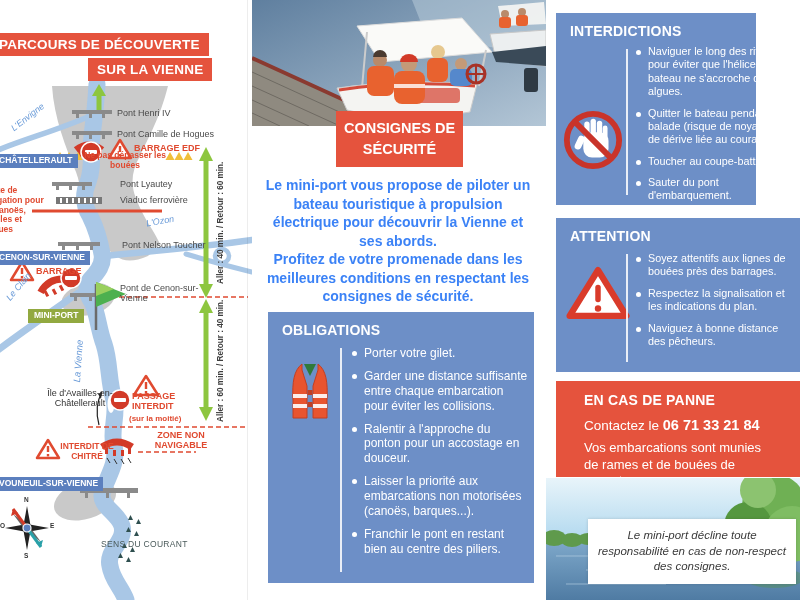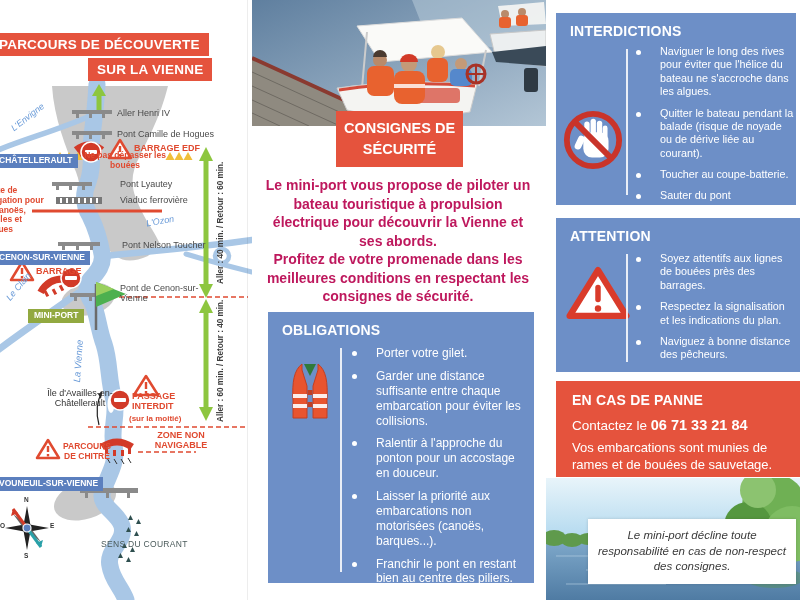--- a/index.html
+++ b/index.html
@@ -24,52 +24,52 @@
     padding:2px 5px; white-space:nowrap; }
   .vert { writing-mode:vertical-rl; transform:rotate(180deg); text-align:center;
     font-weight:bold; color:#3f3f3f; font-size:8.2px; white-space:nowrap; }
   .compass-letter { font-size:6.5px; font-weight:bold; color:#333; }
 
   
   #photo-top { position:absolute; left:252px; top:0; width:294px; height:126px; }
   #consignes-box { position:absolute; left:336px; top:111px; width:127px; background:#e5533d;
     color:#fff; font-weight:bold; font-size:14.5px; text-align:center; line-height:1.45;
     padding:7px 4px; }
-  .intro { position:absolute; left:262px; width:272px; text-align:center; color:#be185d;
+  .intro { position:absolute; left:262px; width:272px; text-align:center; color:#3b82f6;
     font-weight:bold; font-size:14px; line-height:1.33; }
   #intro1 { top:176px; } #intro2 { top:250px; }
 
   
   .bluebox { position:absolute; background:#6d8fc7; color:#fff; }
   .bluebox .bb-title { position:absolute; left:14px; top:10px; font-weight:bold;
     font-size:14px; letter-spacing:.2px; }
   .bb-divider { position:absolute; width:2px; background:rgba(255,255,255,.85); }
   .bb-list { position:absolute; list-style:none; }
-  .bb-item { display:flex; margin-bottom:8px;gap:12px; }
+  .bb-item { display:flex; margin-bottom:8px; }
   .bb-dot { flex:0 0 5px; width:5px; height:5px; border-radius:50%; background:#fff;
     margin:5px 7px 0 0; }
   .bb-text { line-height:1.24; }
 
   #obligations-box { left:268px; top:312px; width:266px; height:271px; }
   #obligations-box .bb-divider { left:72px; top:36px; height:224px; }
   #obligations-box .bb-list { left:84px; top:34px; width:178px; font-size:12px; }
 
-  #interdictions-box { left:556px; top:13px; width:240px; height:192px; }
+  #interdictions-box { left:556px; top:13px; width:200px; height:192px; }
   #interdictions-box .bb-divider { left:70px; top:36px; height:146px; }
   #interdictions-box .bb-list { left:80px; top:32px; width:158px; font-size:10.8px; }
 
   #attention-box { left:556px; top:218px; width:252px; height:154px; }
   #attention-box .bb-divider { left:70px; top:36px; height:108px; }
   #attention-box .bb-list { left:80px; top:34px; width:158px; font-size:10.8px; }
 
   .box-icon { position:absolute; }
 
   
   #panne-box { position:absolute; left:556px; top:381px; width:244px; height:96px;
-    background:#e5533d; color:#fff; padding:11px 16px; }
+    background:#e5533d; color:#fff; padding:11px 28px; }
   #panne-title { font-weight:bold; font-size:14px; letter-spacing:.2px; }
   #panne-contact { font-size:13.5px; margin-top:9px; }
   #panne-contact b { font-size:14.5px; }
   #panne-note { font-size:13px; line-height:1.28; margin-top:7px; }
 
   
   #photo-bottom { position:absolute; left:546px; top:478px; width:254px; height:122px; }
   #disclaimer-box { position:absolute; left:588px; top:519px; width:208px; background:#fff;
     padding:9px 6px; text-align:center; font-style:italic; font-size:11.5px; color:#3a3a3a;
     line-height:1.35; box-shadow:0 0 3px rgba(0,0,0,.15); }
@@ -284,40 +284,40 @@
         <path d="M41,547 l2,-7 l-7,3 Z" fill="#2aa0a8"></path>
         <circle cx="27" cy="528" r="4" fill="#5b7fbe" stroke="#fff" stroke-width="1.2"></circle>
       </g>
     </svg>
 
     <div class="map-title t1">PARCOURS DE DÉCOUVERTE</div>
     <div class="map-title t2">SUR LA VIENNE</div>
 
     <div class="lbl riv" style="left:8px; top:112px; transform:rotate(-38deg);">L'Envigne</div>
     <div class="lbl town" style="left:-6px; top:154px;">CHÂTELLERAULT</div>
-    <div class="lbl" style="left:117px; top:108px;">Aller Henri IV</div>
+    <div class="lbl" style="left:117px; top:108px;">Pont Henri IV</div>
     <div class="lbl" style="left:117px; top:129px;">Pont Camille de Hogues</div>
     <div class="lbl red" style="left:134px; top:143px;">BARRAGE EDF</div>
     <div class="lbl red" style="left:84px; top:151px; width:82px; text-align:center; font-size:8.5px;">Ne pas dépasser les bouées</div>
     <div class="lbl red" style="left:-20px; top:186px; width:70px; font-size:8.5px;">Limite de navigation pour les canoës, paddles et barques</div>
     <div class="lbl" style="left:120px; top:179px;">Pont Lyautey</div>
     <div class="lbl" style="left:120px; top:195px;">Viaduc ferrovière</div>
     <div class="lbl riv" style="left:146px; top:216px; transform:rotate(-10deg);">L'Ozon</div>
     <div class="lbl" style="left:122px; top:240px;">Pont Nelson Toucher</div>
     <div class="lbl town" style="left:-6px; top:251px;">CENON-SUR-VIENNE</div>
     <div class="lbl red" style="left:36px; top:266px;">BARRAGE</div>
     <div class="lbl riv" style="left:4px; top:296px; transform:rotate(-50deg); transform-origin:left top;">Le Clain</div>
     <div class="lbl" style="left:28px; top:309px; background:#92a940; color:#fff; font-weight:bold; font-size:8.5px; padding:2px 6px; white-space:nowrap;">MINI-PORT</div>
     <div class="lbl" style="left:120px; top:283px; width:92px;">Pont de Cenon-sur-Vienne</div>
     <div class="lbl riv" style="left:72px; top:382px; transform:rotate(-86deg); transform-origin:left top; font-size:9.5px;">La Vienne</div>
     <div class="lbl" style="left:36px; top:388px; width:88px; text-align:center; color:#333;">Île d'Availles-en-Châtellerault</div>
     <div class="lbl red" style="left:132px; top:391px; width:62px;">PASSAGE INTERDIT</div>
     <div class="lbl red" style="left:129px; top:414px; font-size:8px;">(sur la moitié)</div>
     <div class="lbl red" style="left:142px; top:430px; width:78px; text-align:center;">ZONE NON NAVIGABLE</div>
-    <div class="lbl red" style="left:58px; top:442px; width:58px; text-align:center; font-size:8.5px;">PARCOURS DE CHITRÉ</div>
+    <div class="lbl red" style="left:58px; top:442px; width:58px; text-align:center; font-size:8.5px;">INTERDIT DE CHITRÉ</div>
     <div class="lbl town" style="left:-6px; top:477px;">VOUNEUIL-SUR-VIENNE</div>
     <div class="lbl" style="left:101px; top:540px; font-size:8.5px; letter-spacing:.3px; color:#4a5a5a;">SENS DU COURANT</div>
     <div class="vert abs" style="left:216px; top:148px; height:150px;">Aller : 40 min. / Retour : 60 min.</div>
     <div class="vert abs" style="left:216px; top:299px; height:124px;">Aller : 60 min. / Retour : 40 min.</div>
     <div class="compass-letter abs" style="left:24px; top:496px;">N</div>
     <div class="compass-letter abs" style="left:50px; top:522px;">E</div>
     <div class="compass-letter abs" style="left:24px; top:552px;">S</div>
     <div class="compass-letter abs" style="left:0px; top:522px;">O</div>
   </div>
 

